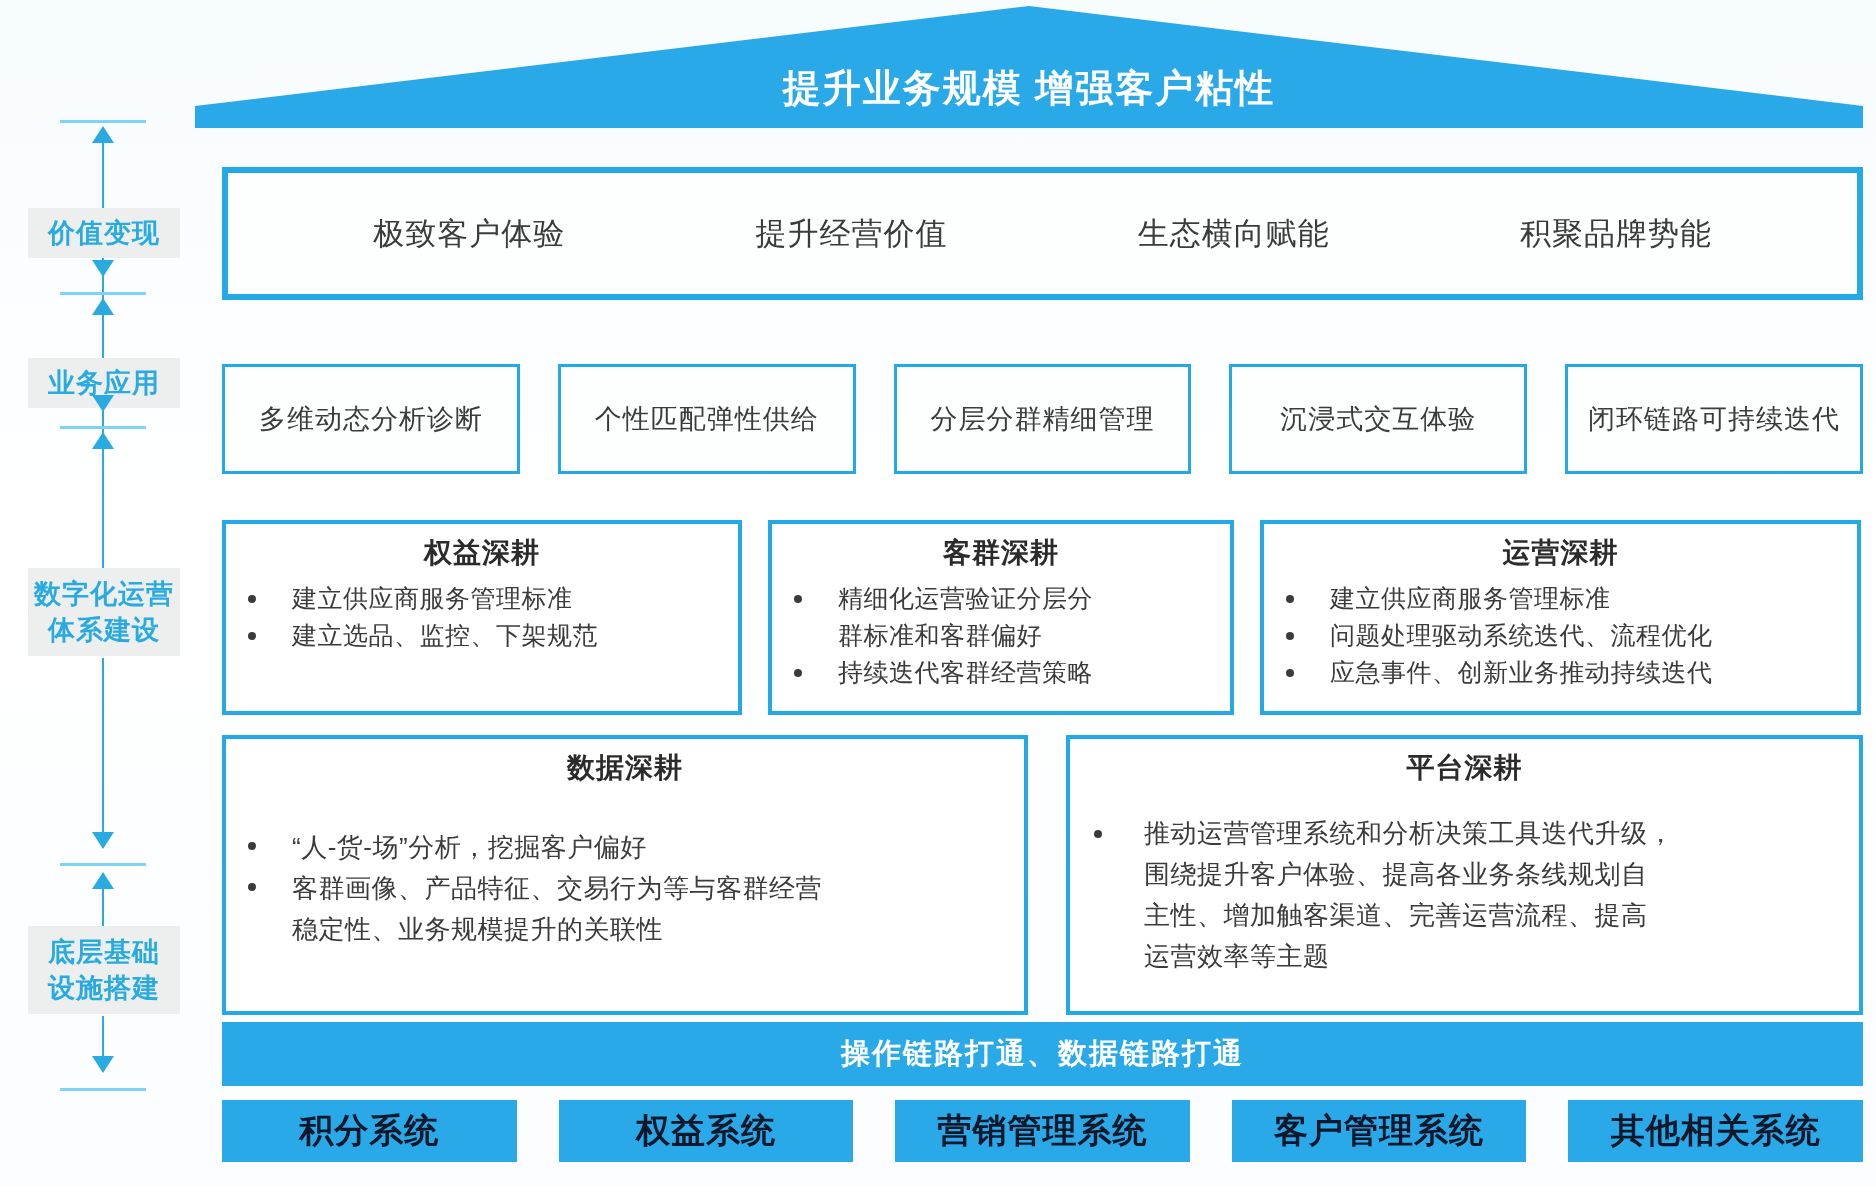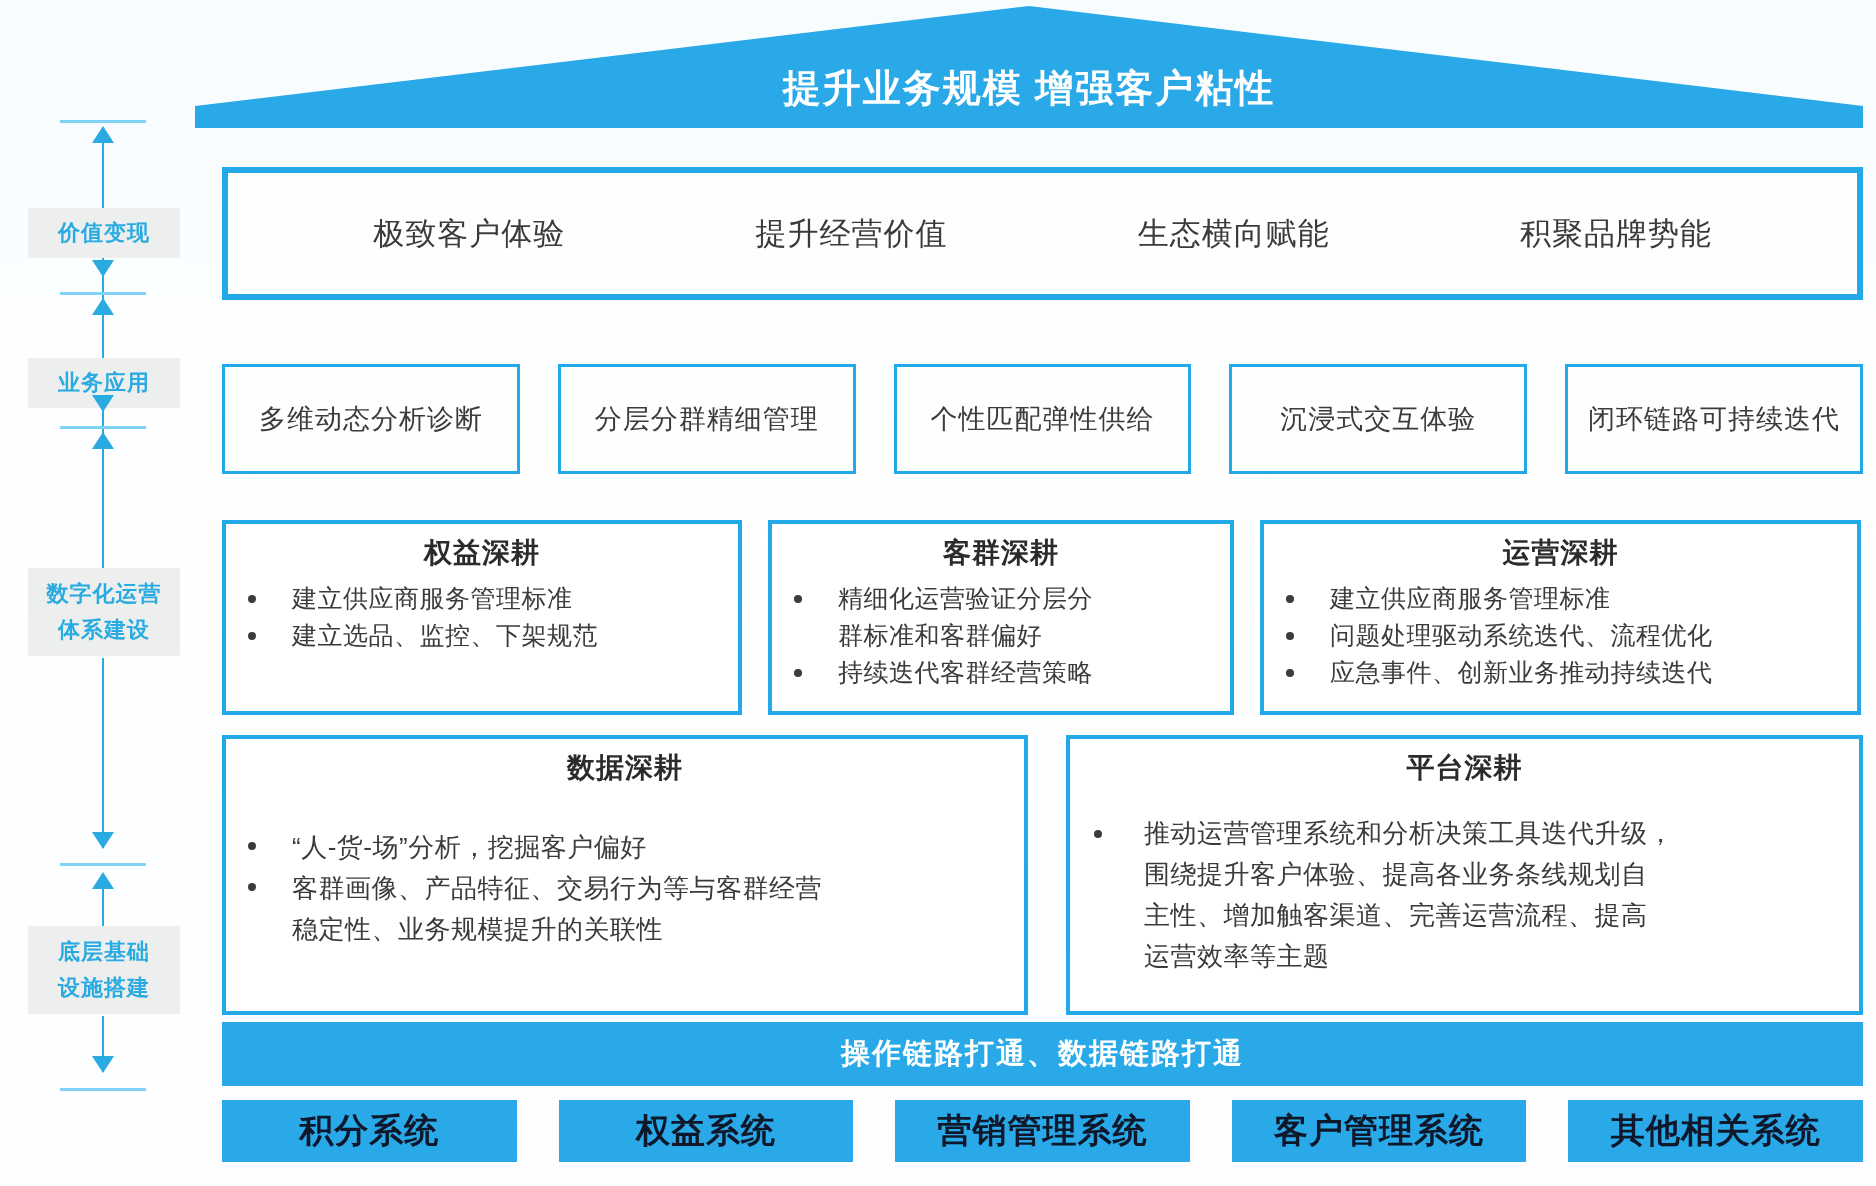--- a/index.html
+++ b/index.html
@@ -31,21 +31,21 @@
     position:absolute;left:74px;width:0;height:0;
     border-left:11px solid transparent;border-right:11px solid transparent;
   }
   .arrow-up{border-bottom:17px solid #29abe2;}
   .arrow-dn{border-top:17px solid #29abe2;}
   .rail-label{
     position:absolute;left:10px;width:152px;
     background:#ecefed;
     color:#29abe2;
     font-weight:bold;
-    font-size:22px;
+    font-size:27px;
     line-height:34px;
     text-align:center;
     padding:8px 0;
     letter-spacing:1px;
   }
 
   
   .roof{
     position:absolute;left:195px;top:6px;width:1668px;height:122px;
   }
@@ -195,26 +195,26 @@
     <div class="value-item">生态横向赋能</div>
     <div class="value-item">积聚品牌势能</div>
   </div>
 
   <div class="apps">
     <div class="app-box">
       <span>多维动态</span>
       <span>分析诊断</span>
     </div>
     <div class="app-box">
+      <span>个性匹配</span>
+      <span>弹性供给</span>
+    </div>
+    <div class="app-box">
       <span>分层分群</span>
       <span>精细管理</span>
-    </div>
-    <div class="app-box">
-      <span>个性匹配</span>
-      <span>弹性供给</span>
     </div>
     <div class="app-box">
       <span>沉浸式</span>
       <span>交互体验</span>
     </div>
     <div class="app-box">
       <span>闭环链路</span>
       <span>可持续迭代</span>
     </div>
   </div>

